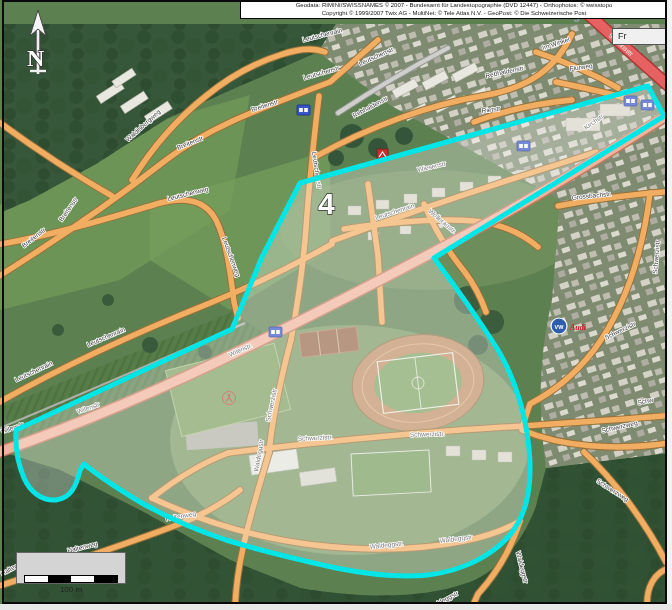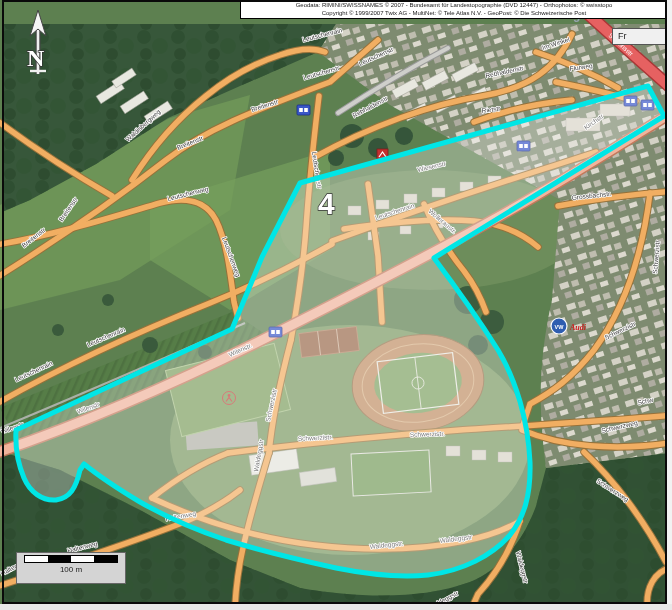--- a/index.html
+++ b/index.html
@@ -22,21 +22,21 @@
   .vwtext{font:bold 5.5px "Liberation Sans",sans-serif;fill:#fff;text-anchor:middle;}
   .auditext{font:italic bold 8px "Liberation Serif",serif;fill:#cc2020;}
   .attribution{position:absolute;left:240px;top:0;width:426px;height:17px;z-index:6;
     background:#fff;border:1px solid #000;text-align:center;color:#222;
     font-size:6px;line-height:8px;white-space:nowrap;overflow:hidden;}
   .watermark{position:absolute;left:560px;top:8px;z-index:5;font-weight:bold;font-size:12px;
     color:#95a2ac;letter-spacing:.5px;}
   .fr-button{position:absolute;left:612px;top:28px;width:70px;height:15px;z-index:6;
     background:#f0f0f0;border:1px solid #555;font-size:9px;color:#222;padding-left:5px;line-height:15px;}
   .scalebar{position:absolute;left:16px;top:552px;width:110px;height:32px;z-index:6;
-    background:#d4d4d4;border:1px solid #666;box-sizing:border-box;padding:2px 7px 0 7px;}
+    background:#d4d4d4;border:1px solid #666;box-sizing:border-box;padding:22px 7px 0 7px;}
   .scalebar .bar{display:flex;height:6px;border:1px solid #000;background:#fff;}
   .scalebar .seg{flex:1;}
   .scalebar .seg.b{background:#000;}
   .scalebar .seg.w{background:#fff;}
   .scale-label{text-align:center;font-size:8px;color:#222;margin-top:2px;}
   .map-frame{position:absolute;left:2px;top:0;right:5px;bottom:6px;border:2px solid #0a0a0a;
     z-index:7;pointer-events:none;}
   .edge-right{position:absolute;right:0;top:0;width:5px;height:610px;background:#f2f2f2;z-index:6;}
   .edge-bottom{position:absolute;left:0;bottom:0;width:672px;height:6px;background:#e8e8e8;z-index:6;}
 </style>

